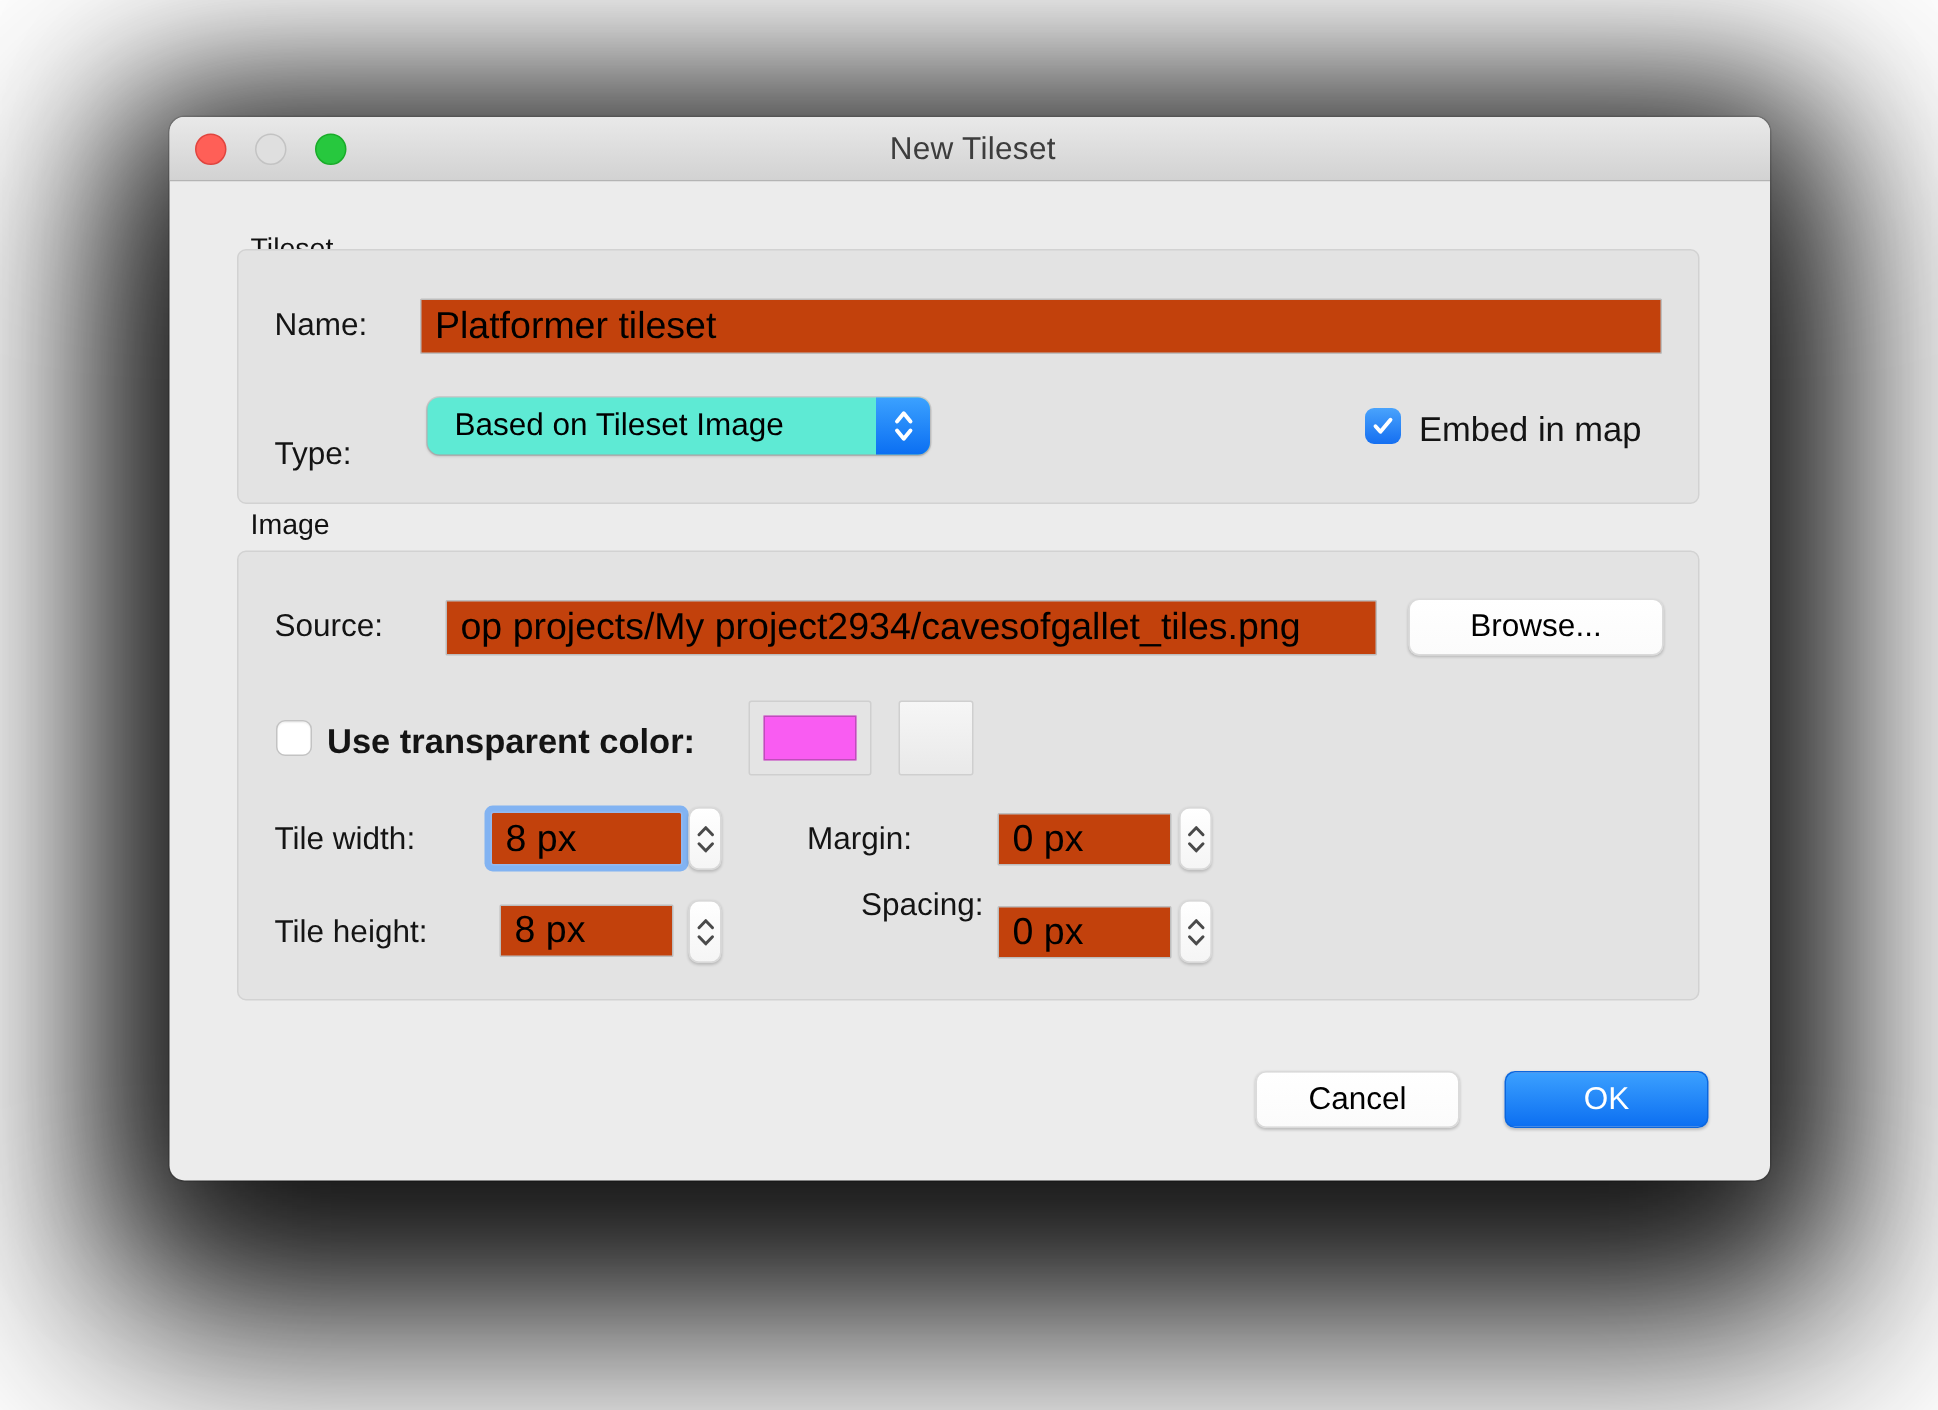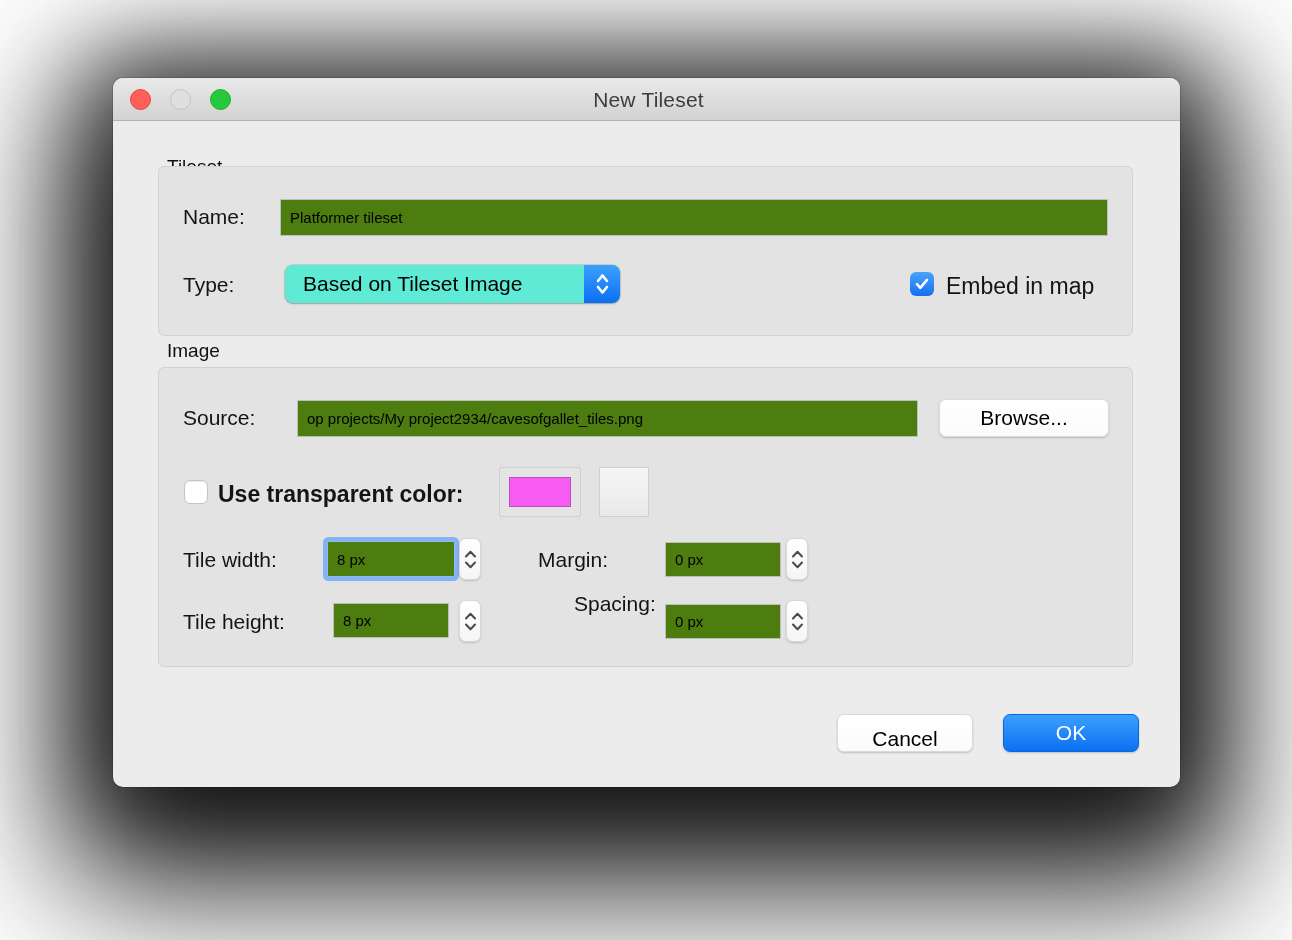--- a/index.html
+++ b/index.html
@@ -39,22 +39,22 @@
   }
   #gb1 { left:45px; top:88px;  width:975px; height:170px; }
   #gb2 { left:45px; top:289px; width:975px; height:300px; }
   #lbl-tileset { left:54px; top:78px; }
   #lbl-image   { left:54px; top:262px; }
 
   .field-label { position:absolute; font-size:21px; color:#141414; }
 
   
   .textfield {
-    position:absolute; background:#4d7c0f; border:1px solid #bdbdbd;
-    font-family:"Liberation Sans",sans-serif; font-size:15px; color:#000;
+    position:absolute; background:#c2410c; border:1px solid #bdbdbd;
+    font-family:"Liberation Sans",sans-serif; font-size:25px; color:#000;
     padding:0 9px; border-radius:1px; outline:none;
   }
   .textfield.focused {
     border:1px solid #95b9ee;
     box-shadow:0 0 0 4px #82b3f2;
     border-radius:2px;
   }
 
   
   .popup {
@@ -138,21 +138,21 @@
     <div class="tl gray"></div>
     <div class="tl green"></div>
   </div>
 
   <div class="group-label" id="lbl-tileset">Tileset</div>
   <div class="groupbox" id="gb1"></div>
 
   <div class="field-label" style="left:70px; top:127px;">Name:</div>
   <input class="textfield" style="left: 167px; top: 121px; width: 828px; height: 37px;" value="Platformer tileset">
 
-  <div class="field-label" style="left:70px; top:195px;">Type:</div>
+  <div class="field-label" style="left:70px; top:213px;">Type:</div>
   <div class="popup">
     <div class="popup-text">Based on Tileset Image</div>
     <div class="popup-cap">
       <svg width="17" height="28" viewBox="0 0 17 28">
         <path d="M4 11 L8.5 5.5 L13 11" fill="none" stroke="#ffffff" stroke-width="2.6" stroke-linecap="round" stroke-linejoin="round"></path>
         <path d="M4 17 L8.5 22.5 L13 17" fill="none" stroke="#ffffff" stroke-width="2.6" stroke-linecap="round" stroke-linejoin="round"></path>
       </svg>
     </div>
   </div>
 
@@ -216,20 +216,20 @@
   <input class="textfield" style="left: 552px; top: 526px; width: 116px; height: 35px;" value="0 px">
   <div class="spinner" style="left:673px; top:522px;">
     <svg width="13" height="8" viewBox="0 0 13 8">
         <path d="M2 6.5 L6.5 1.8 L11 6.5" fill="none" stroke="#4a4a4a" stroke-width="2" stroke-linecap="round" stroke-linejoin="round"></path>
       </svg>
     <svg width="13" height="8" viewBox="0 0 13 8">
         <path d="M2 1.5 L6.5 6.2 L11 1.5" fill="none" stroke="#4a4a4a" stroke-width="2" stroke-linecap="round" stroke-linejoin="round"></path>
       </svg>
   </div>
 
-  <div class="btn" style="left:724px; top:636px; width:136px; height:38px;align-items:flex-end;">
+  <div class="btn" style="left:724px; top:636px; width:136px; height:38px;">
     <span>Cancel</span>
   </div>
   <div class="btn primary" style="left:890px; top:636px; width:136px; height:38px;">
     <span>OK</span>
   </div>
 
 </div>
 
 </body></html>

